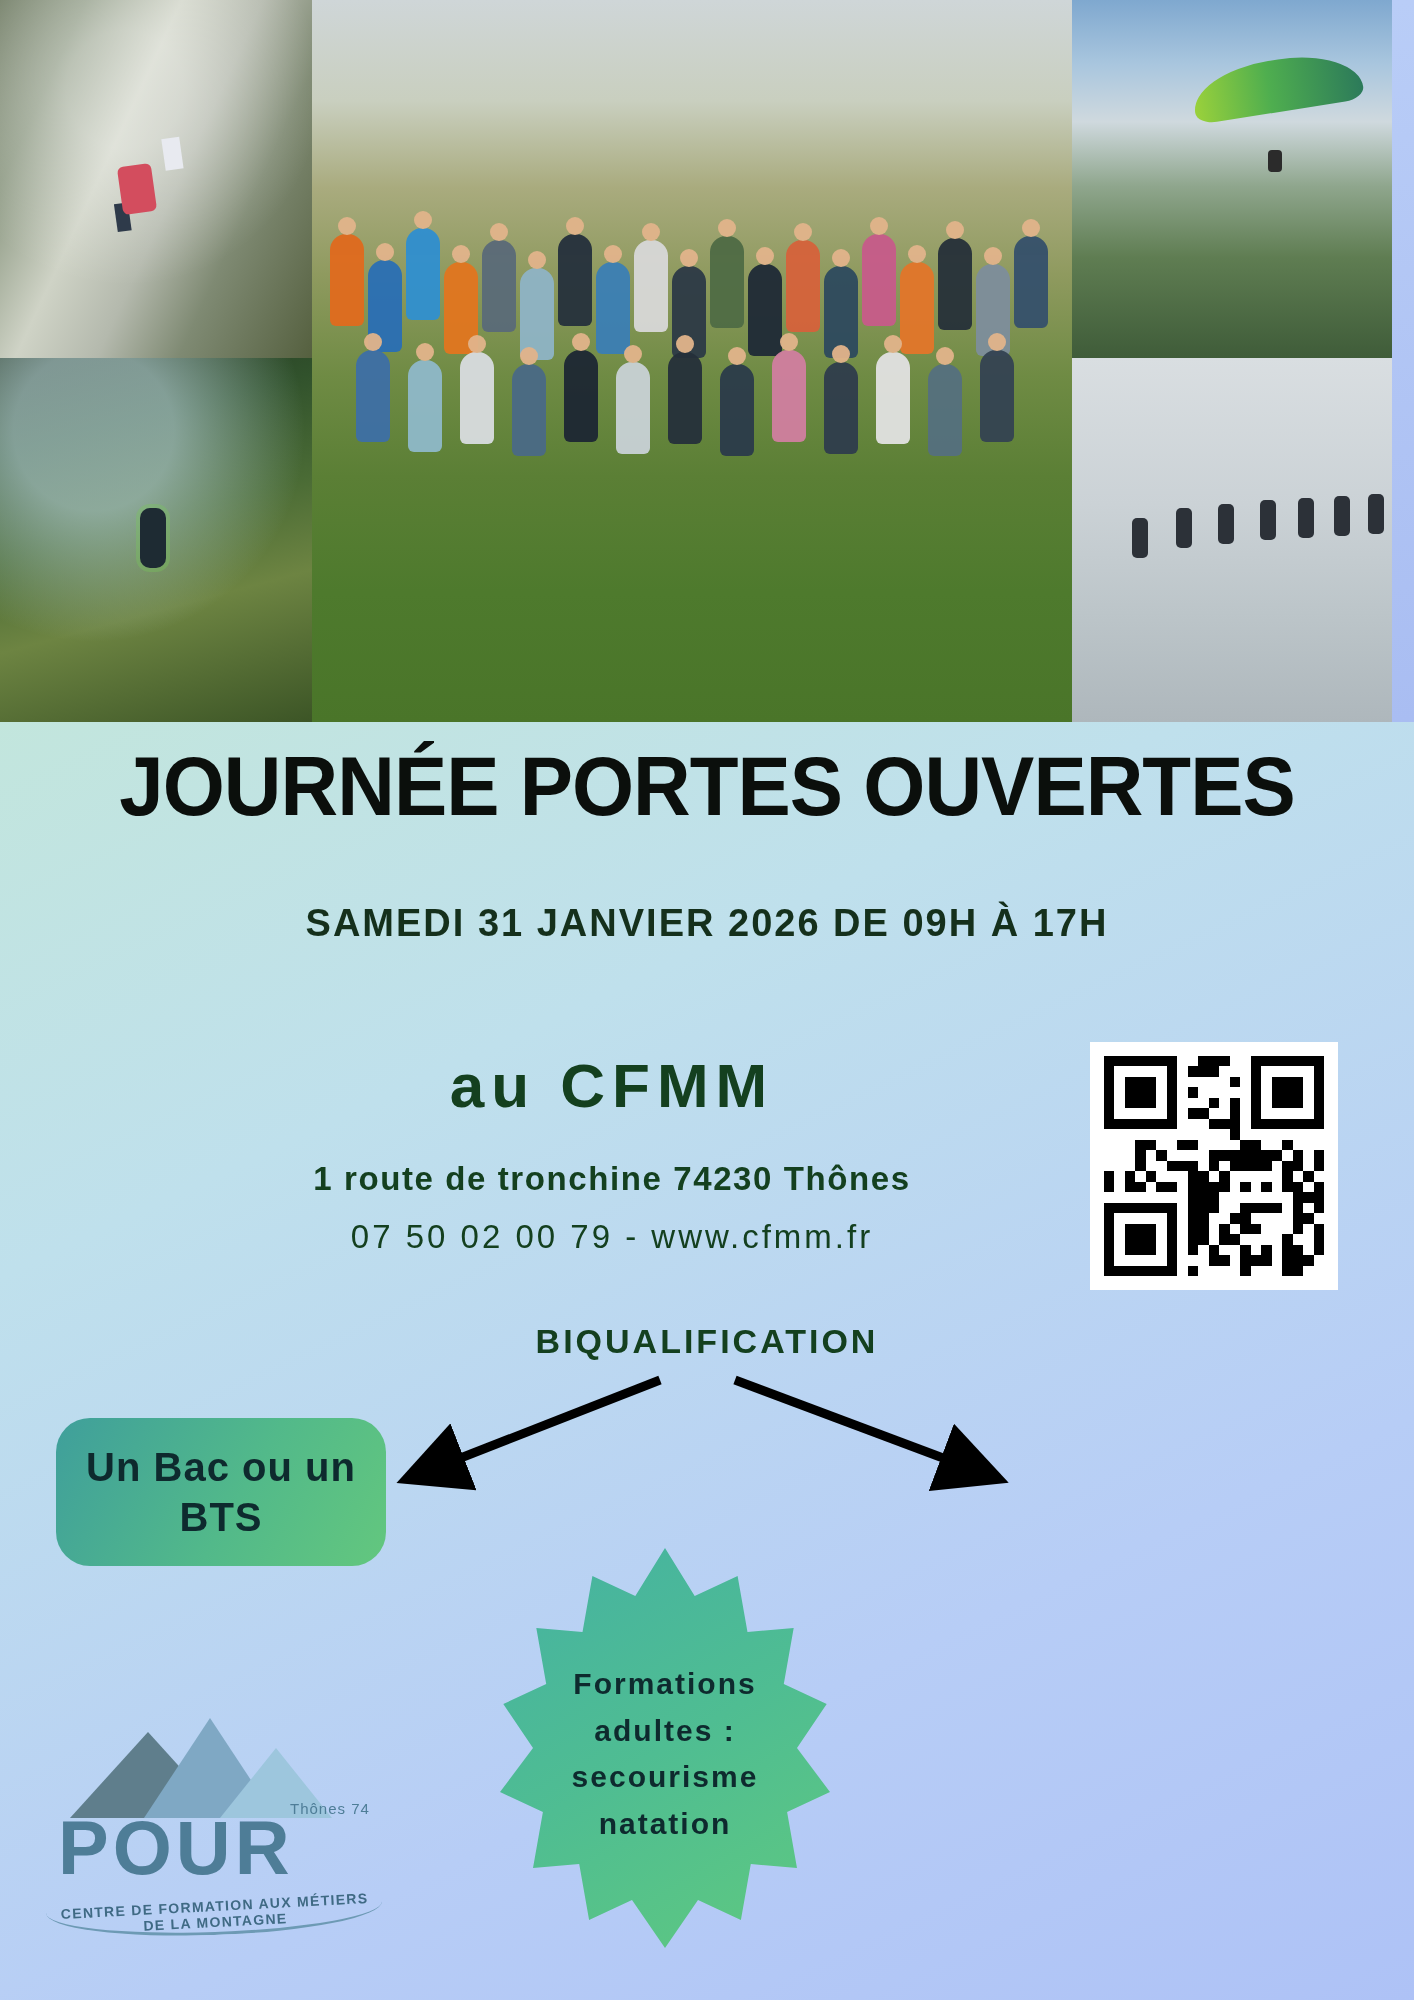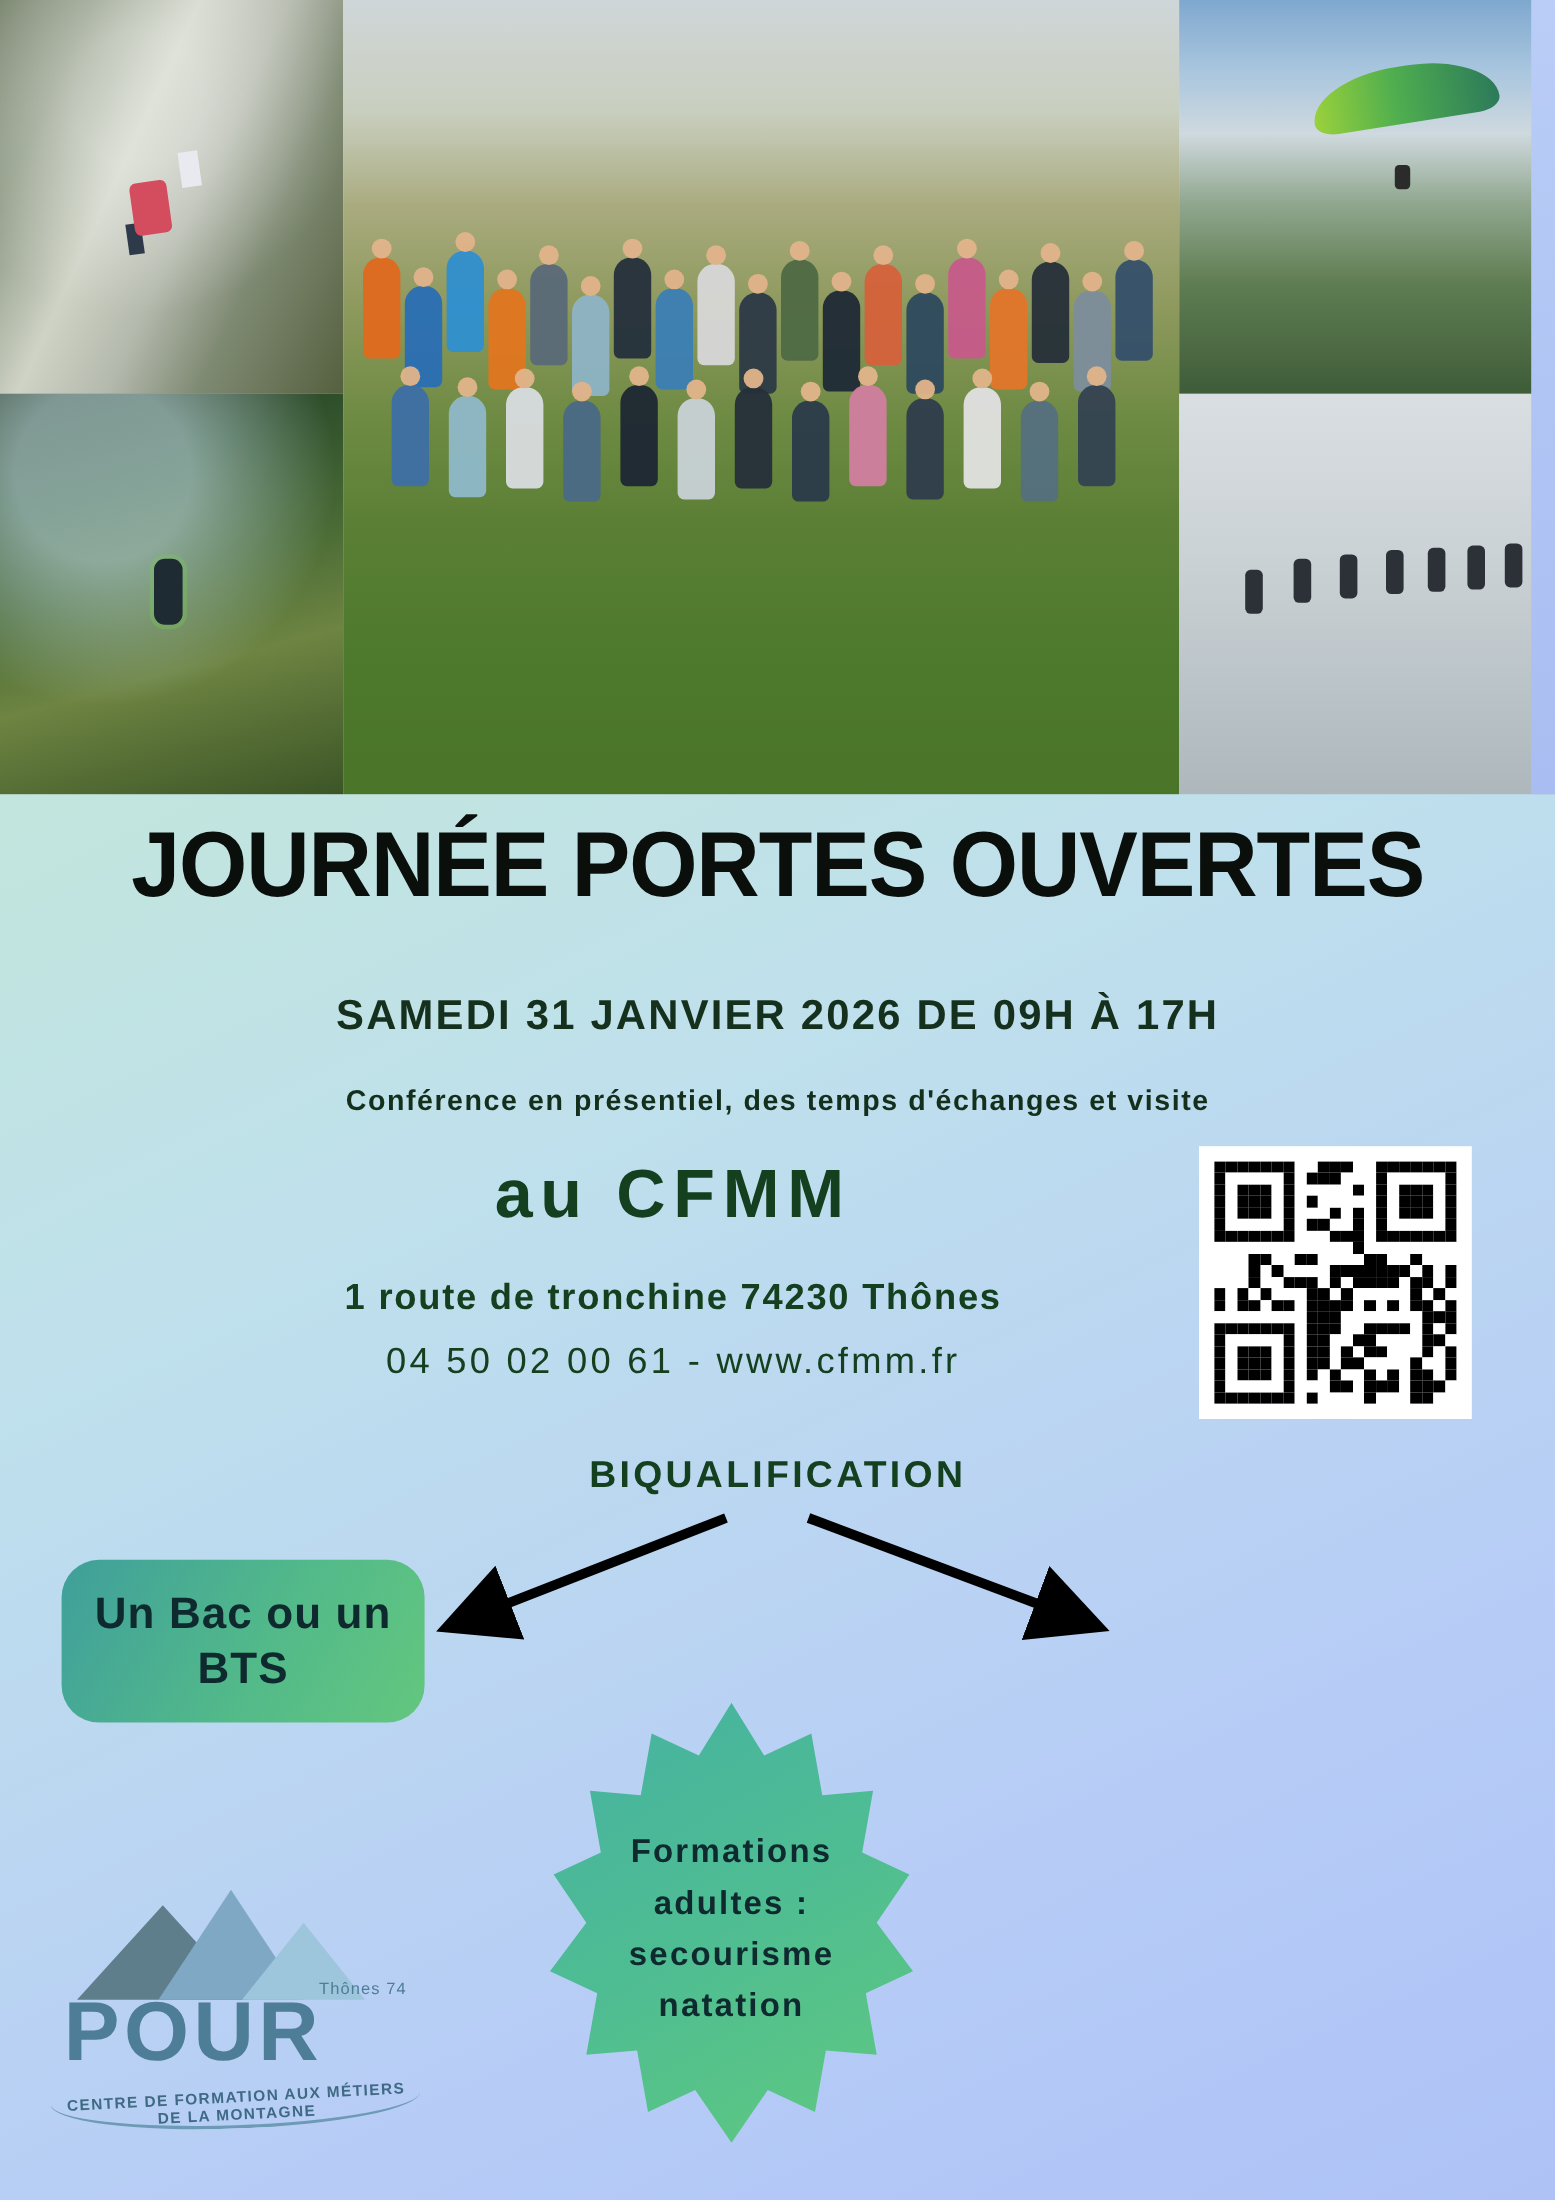--- a/index.html
+++ b/index.html
@@ -425,24 +425,23 @@
       <div class="walker" style="left:262px; top:138px;"></div>
       <div class="walker" style="left:296px; top:136px;"></div>
     </div>
 
     <div class="frame-right"></div>
   </div>
 
 
   <div class="headline">JOURNÉE PORTES OUVERTES</div>
   <div class="subline">SAMEDI 31 JANVIER 2026 DE 09H À 17H</div>
-  <div class="conf">Conférence en présentiel, des temps d'échanges et visite</div>
   <div class="place">au CFMM</div>
   <div class="address">1 route de tronchine 74230 Thônes</div>
-  <div class="contact">04 50 02 00 61 - www.cfmm.fr</div>
+  <div class="contact">07 50 02 00 79 - www.cfmm.fr</div>
 
   <div class="qr">
     <div class="qr-grid" id="qr-grid">
         <span></span>
         <span></span>
         <span></span>
         <span></span>
         <span></span>
         <span></span>
         <span></span>

